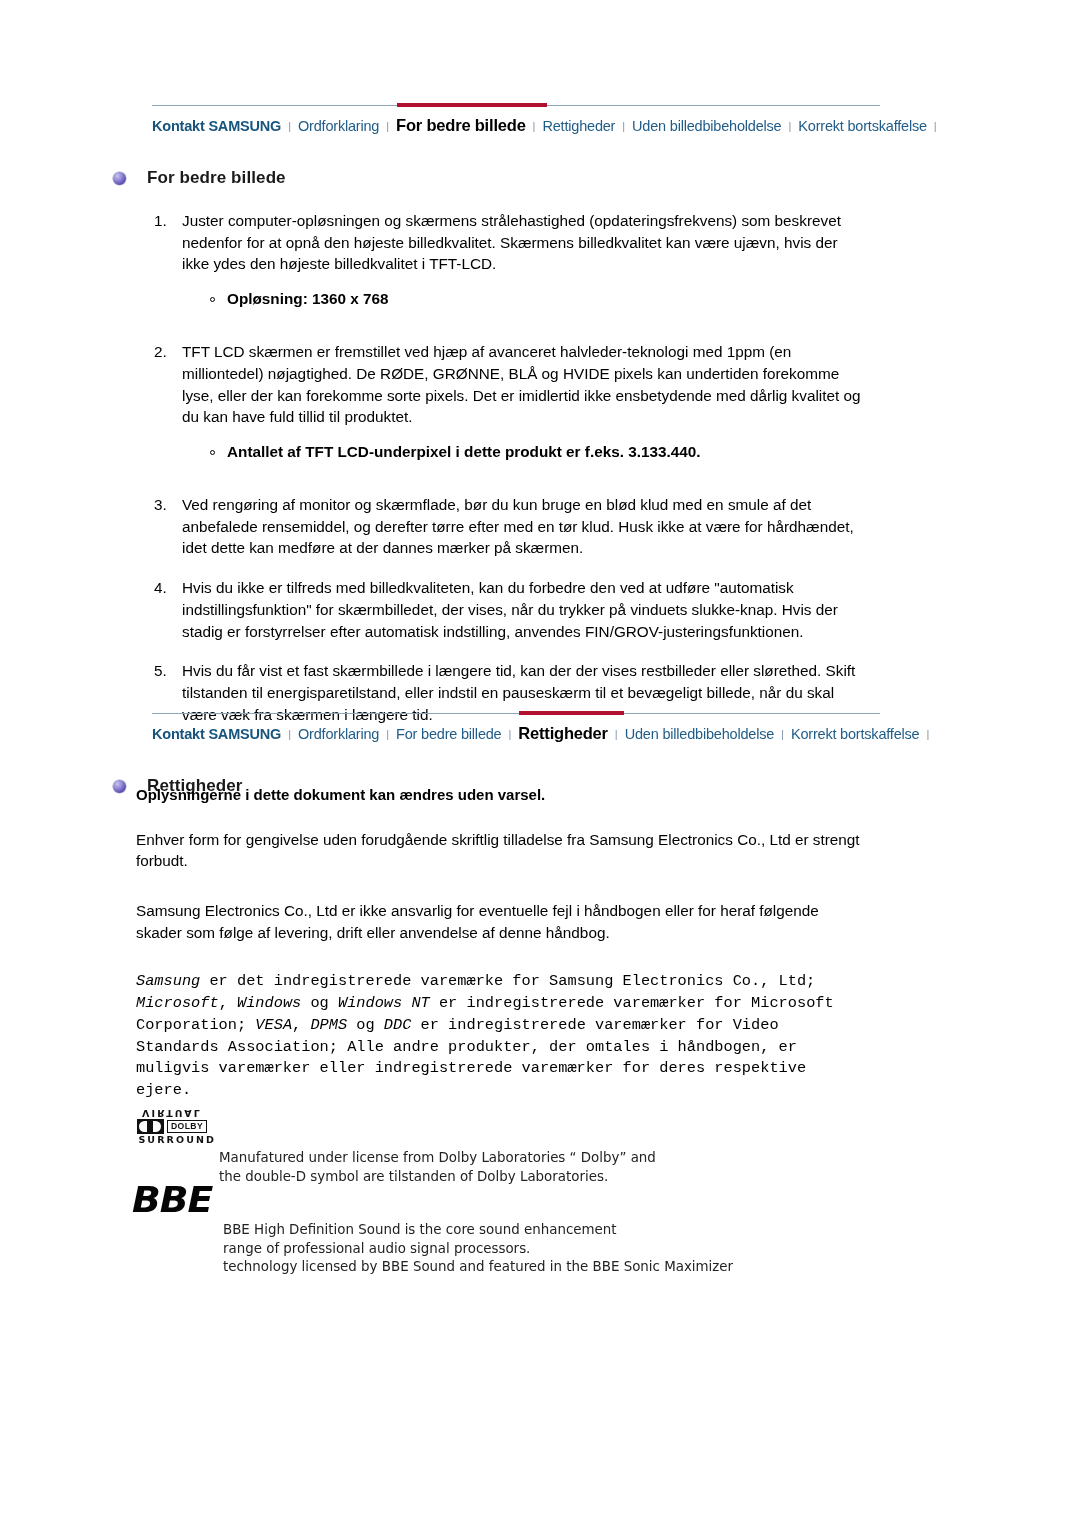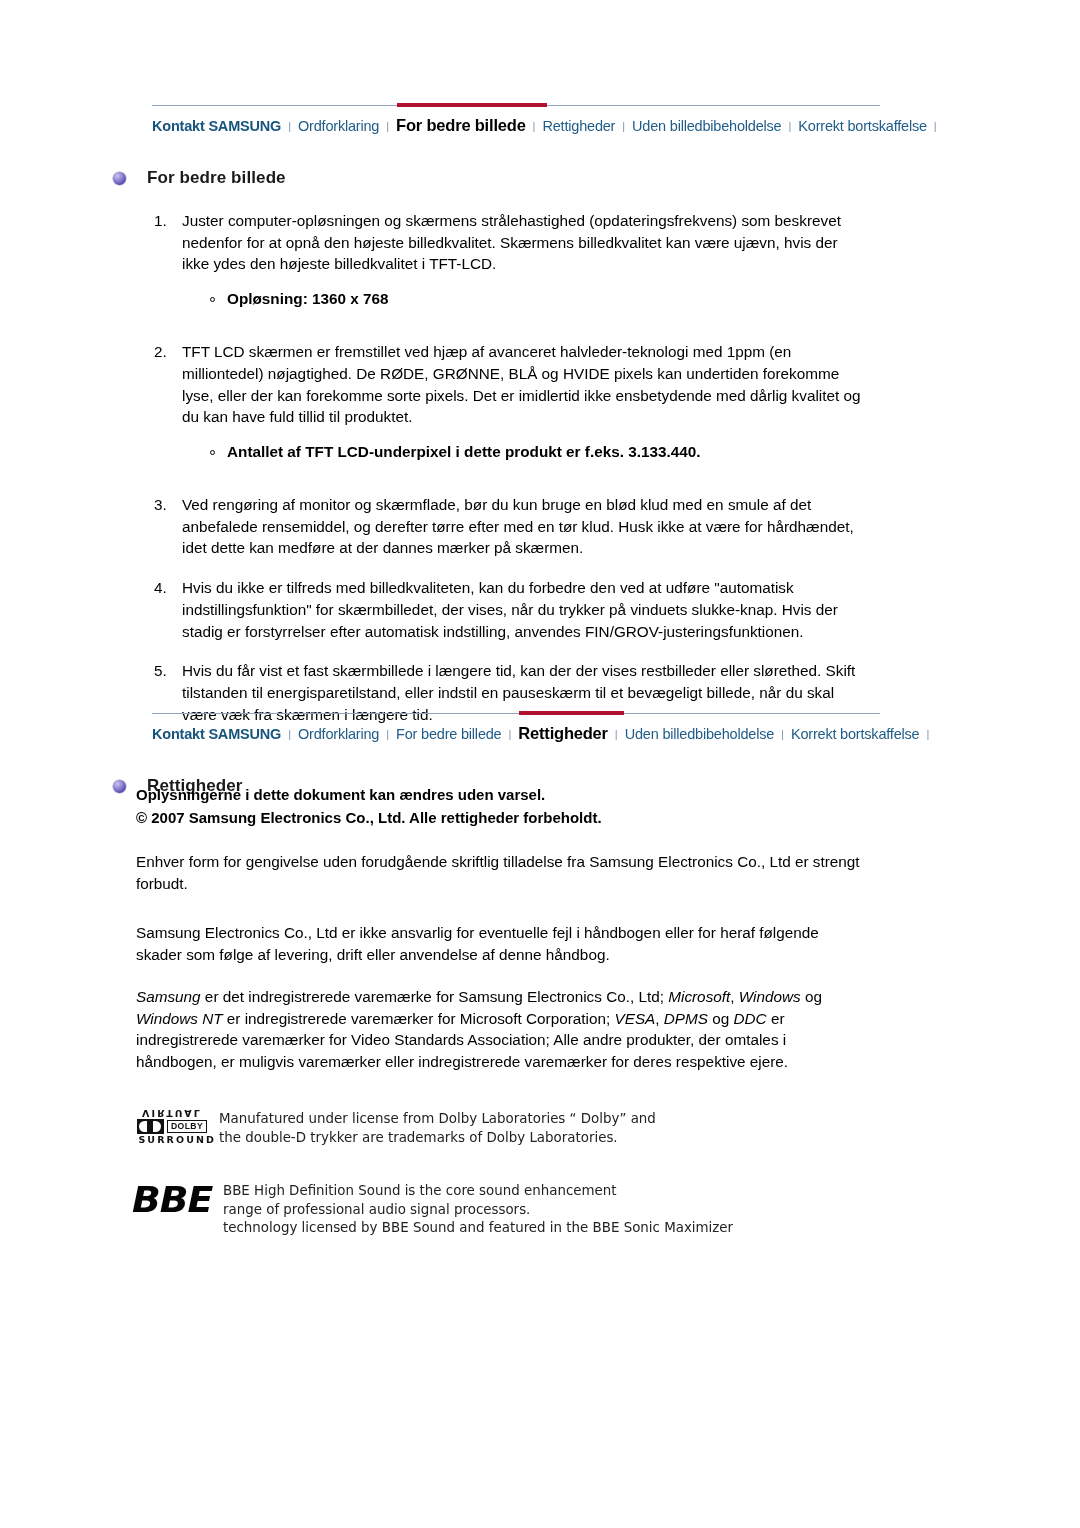--- a/index.html
+++ b/index.html
@@ -160,20 +160,21 @@
   .logo-row {
     position: absolute;
     display: flex;
     align-items: flex-start;
   }
   .logo-text {
     font-size: 13.4px;
     line-height: 1.38;
     color: #222;
     font-family: "DejaVu Sans", sans-serif;
+    margin-top: 39px;
   }
 
   
   .dolby-logo {
     width: 88px;
     flex: 0 0 auto;
     padding-top: 1px;
   }
   .dolby-virtual {
     font-family: "DejaVu Sans", sans-serif;
@@ -343,44 +344,43 @@
   </div>
 
   <div class="section-head" style="left:113px; top:776px;">
     <span class="bullet-orb"></span>
     <span class="section-title">Rettigheder</span>
   </div>
 
   <div class="content" style="left:136px; top:784px; width:731px;">
     <div class="bold-block">
       <div>Oplysningerne i dette dokument kan ændres uden varsel.</div>
-      <div>© 2007 Samsung Electronics Co., Ltd. Alle rettigheder forbeholdt.</div>
     </div>
 
     <p class="para" style="">Enhver form for gengivelse uden forudgående skriftlig tilladelse fra Samsung Electronics Co., Ltd er strengt forbudt.</p>
 
     <p class="para" style="margin-top:28px;">Samsung Electronics Co., Ltd er ikke ansvarlig for eventuelle fejl i håndbogen eller for heraf følgende skader som følge af levering, drift eller anvendelse af denne håndbog.</p>
 
-    <p class="para" style="margin-top:20px;">
+    <p class="para" style="margin-top:28px;font-family:Liberation Mono, monospace;">
       <em>Samsung</em><span> er det indregistrerede varemærke for Samsung Electronics Co., Ltd; </span><em>Microsoft</em><span>, </span><em>Windows</em><span> og </span><em>Windows NT</em><span> er indregistrerede varemærker for Microsoft Corporation; </span><em>VESA</em><span>, </span><em>DPMS</em><span> og </span><em>DDC</em><span> er indregistrerede varemærker for Video Standards Association; Alle andre produkter, der omtales i håndbogen, er muligvis varemærker eller indregistrerede varemærker for deres respektive ejere.</span>
     </p>
   </div>
 
   <div class="logo-row" style="left:128px; top:1106px; width:620px;">
     <div class="dolby-logo">
       <div class="dolby-virtual">VIRTUAL</div>
       <div class="dolby-mid">
         <span class="dd-mark"></span>
         <span class="dolby-word">DOLBY</span>
       </div>
       <div class="dolby-surround">SURROUND</div>
     </div>
     <div class="logo-text" style="padding-left:3px; padding-top:4px;">
       <div>Manufatured under license from Dolby Laboratories “ Dolby” and</div>
-      <div>the double-D trykker are trademarks of Dolby Laboratories.</div>
+      <div>the double-D symbol are tilstanden of Dolby Laboratories.</div>
     </div>
   </div>
 
   <div class="logo-row" style="left:132px; top:1180px; width:620px;">
     <div class="bbe-logo">BBE</div>
     <div class="logo-text" style="padding-left:3px; padding-top:2px;">
       <div>BBE High Definition Sound is the core sound enhancement</div>
       <div>range of professional audio signal processors.</div>
       <div>technology licensed by BBE Sound and featured in the BBE Sonic Maximizer</div>
     </div>

